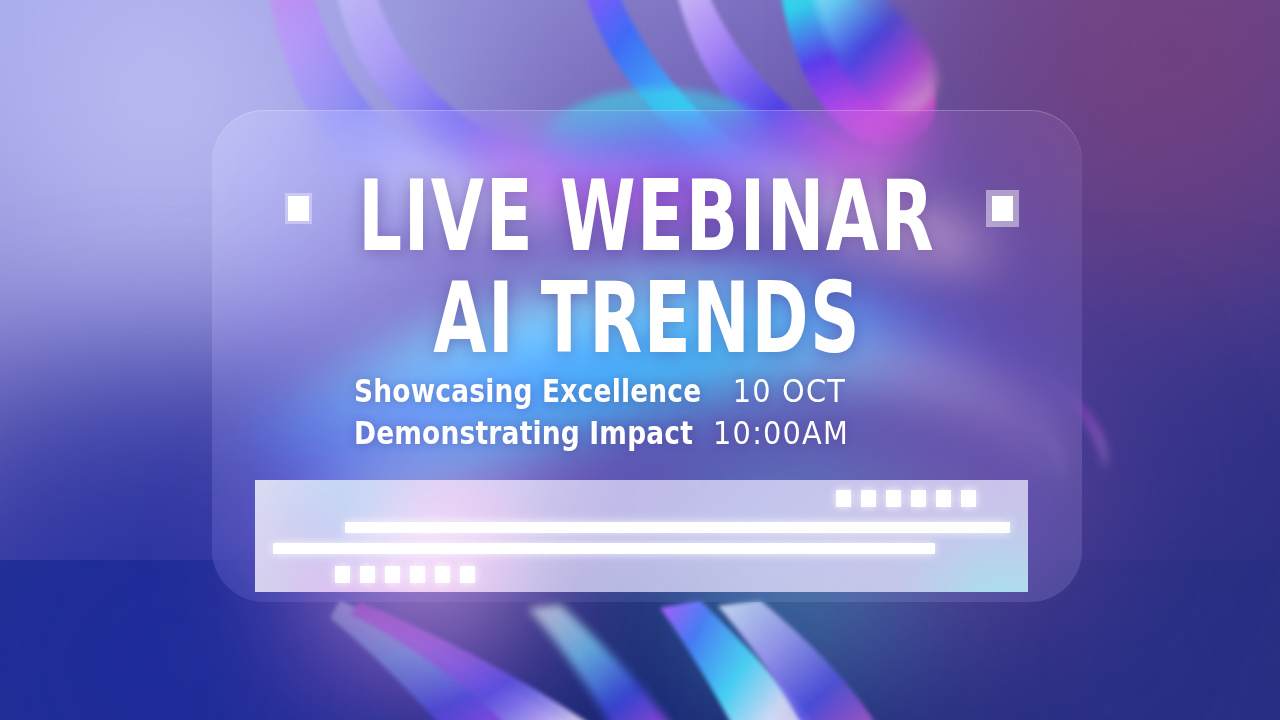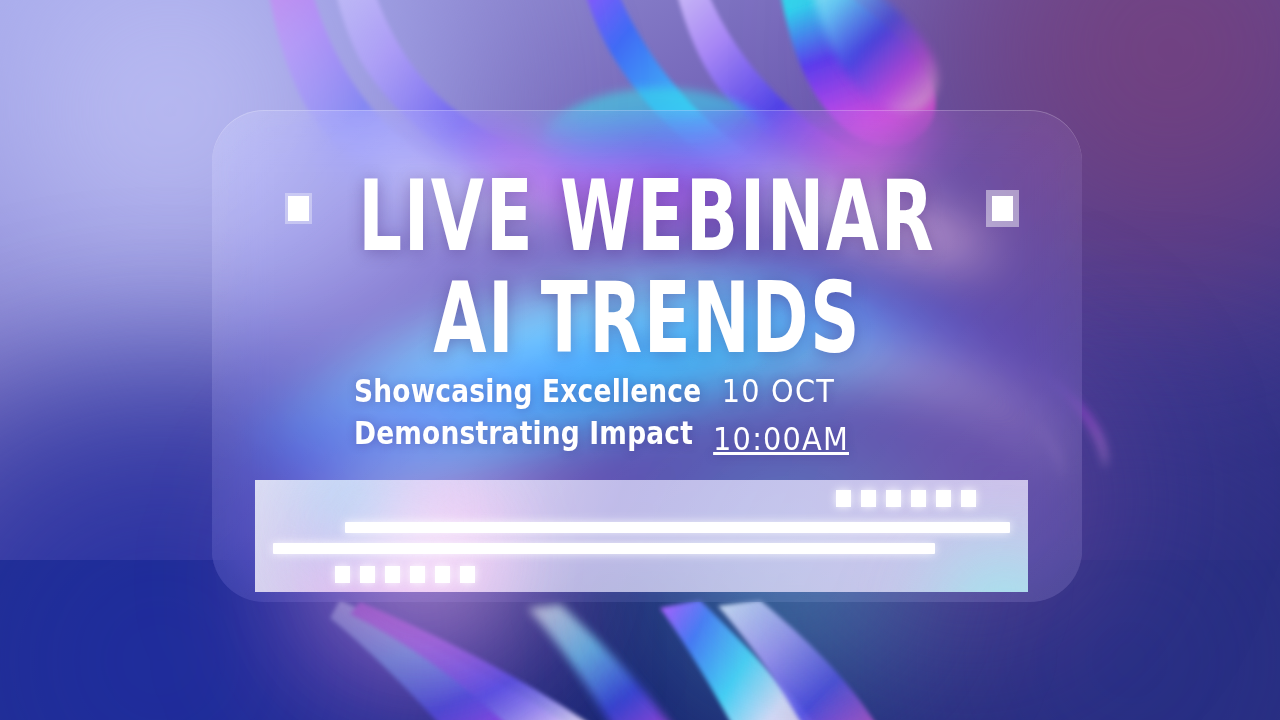--- a/index.html
+++ b/index.html
@@ -75,27 +75,27 @@
   .subline {
     position:absolute; left:142px;
     font-family:"Liberation Sans Narrow","DejaVu Sans Condensed","Liberation Sans", sans-serif;
     font-weight:700; font-size:32px; color:#fff; letter-spacing:.2px;
     transform:scaleX(.92); transform-origin:left center;
     text-shadow:0 1px 10px rgba(60,30,110,.3); white-space:nowrap;
   }
   #sub1 { top:4px; }
   #sub2 { top:46px; }
   .whenline {
-    position:absolute; right:144px;
+    position:absolute; right:133px;
     font-family:"Liberation Sans Narrow","DejaVu Sans Condensed","Liberation Sans", sans-serif;
     font-weight:400; font-size:32px; color:#fff; letter-spacing:1.2px;
     text-shadow:0 1px 10px rgba(60,30,110,.3); white-space:nowrap;
   }
   #when1 { top:4px; }
-  #when2 { top:52px; right:130px;text-decoration:underline; }
+  #when2 { top:46px; right:130px; }
 
   
   #panel {
     position:absolute; left:255px; top:480px; width:773px; height:112px;
     background:linear-gradient(115deg, rgba(255,255,255,.80), rgba(226,224,252,.74) 45%, rgba(233,224,252,.80));
     overflow:hidden;
   }
   .p-bloom { position:absolute; border-radius:50%; filter:blur(38px); }
   .pb-pink { left:-10px; top:-20px; width:300px; height:190px;
              background:radial-gradient(circle at 50% 50%, rgba(255,120,235,.9), rgba(255,120,235,0) 70%); }

